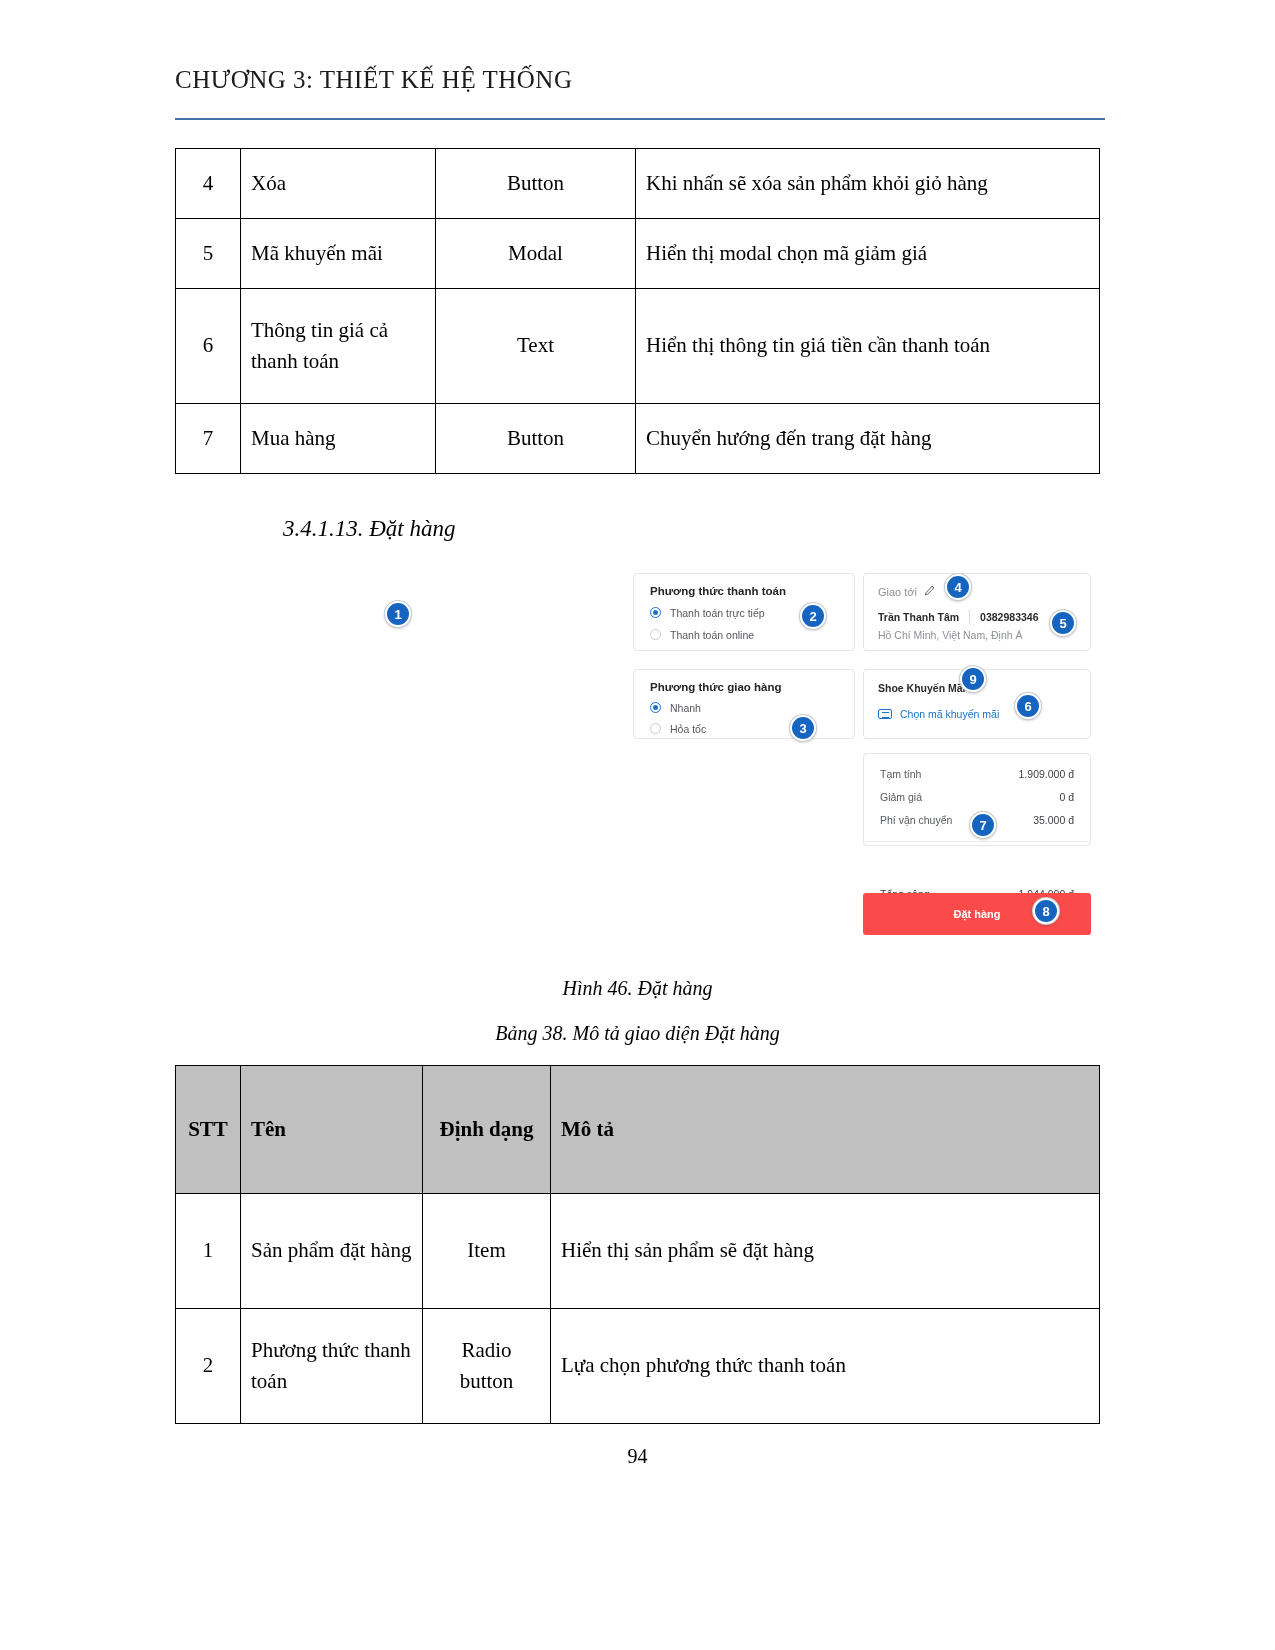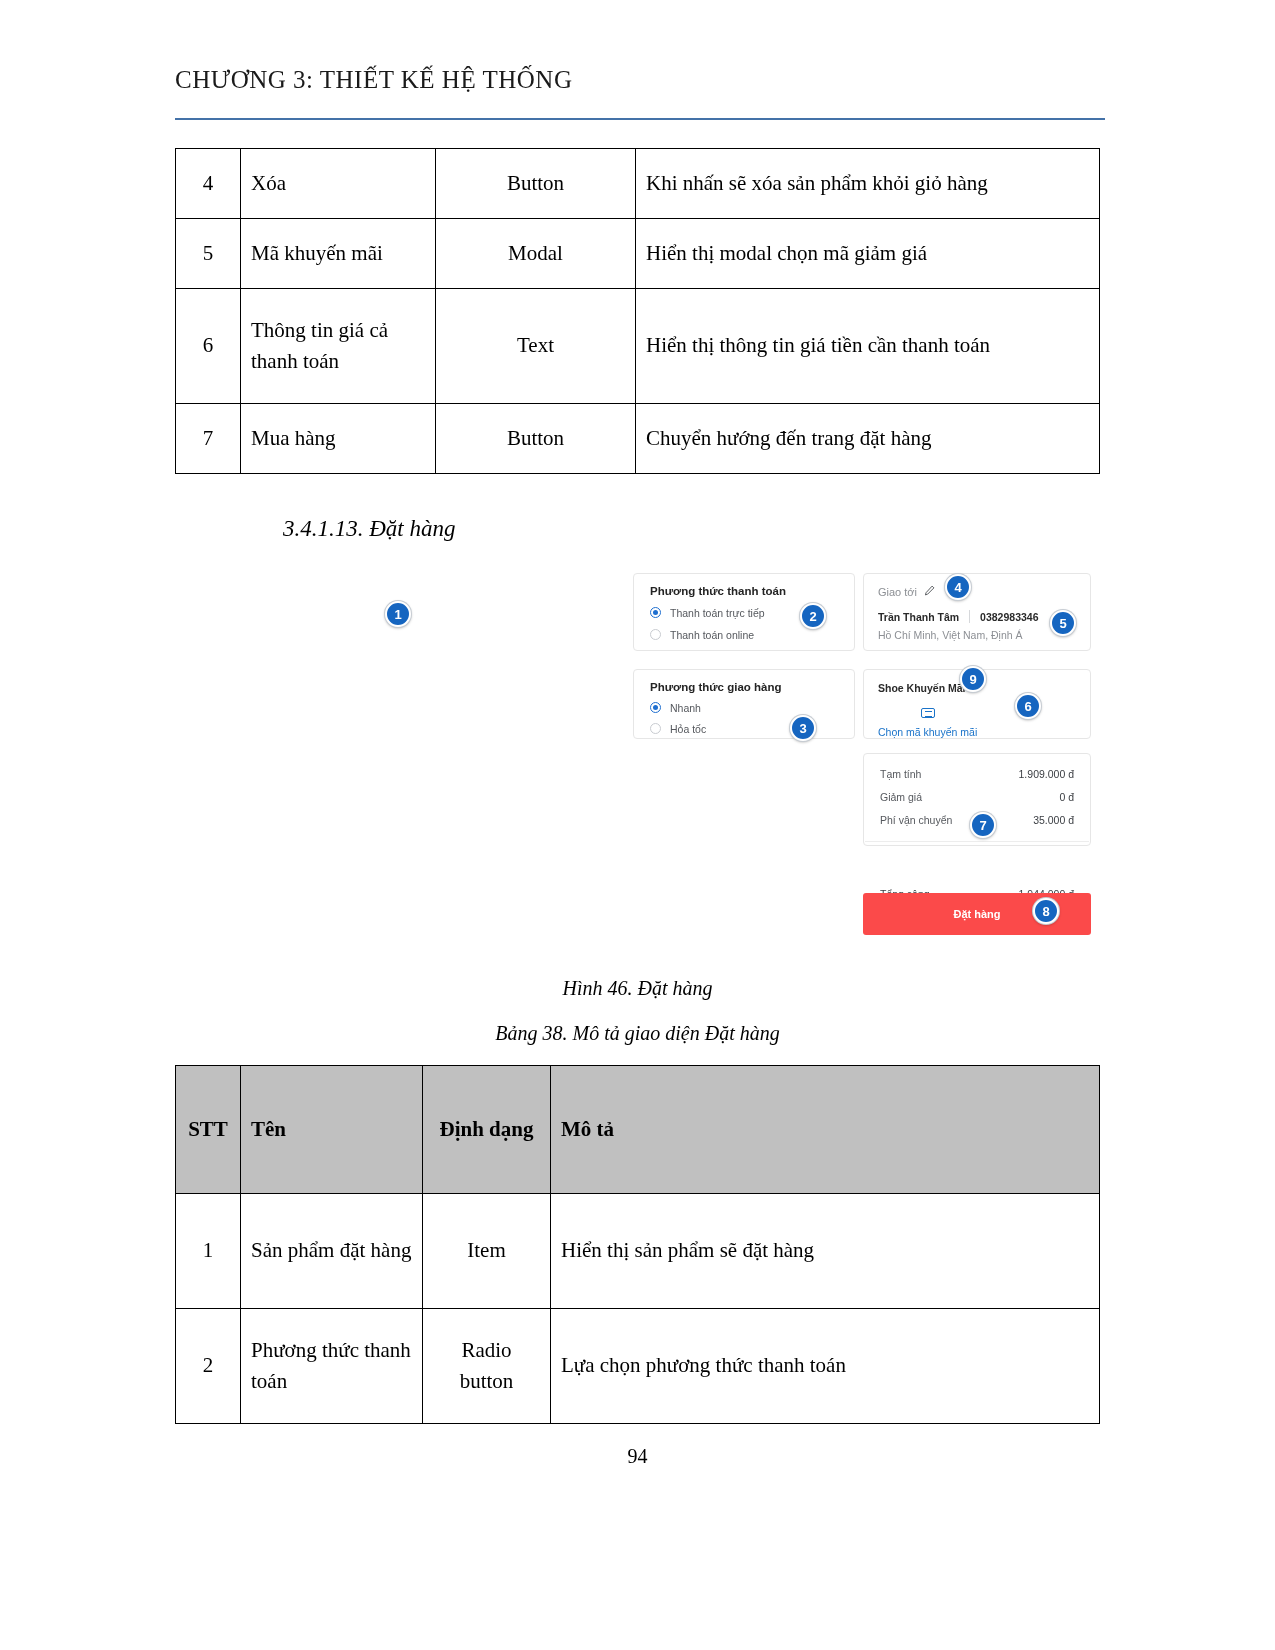--- a/index.html
+++ b/index.html
@@ -125,21 +125,21 @@
 
   
   #voucher-card { left:688px; top:104px; width:228px; height:70px; }
   #voucher-shop {
     position:absolute; left:14px; top:12px;
     font-size:10.5px; font-weight:bold; color:#2a2a2a;
   }
   #voucher-link {
     position:absolute; left:14px; top:38px;
     display:flex; align-items:center; gap:8px;
-    font-size:10.5px; color:#1a73c9;flex-direction:column;
+    font-size:10.5px; color:#1a73c9;
   }
   .ticket-icon {
     width:14px; height:10px; border:1.4px solid #1a73c9; border-radius:2px;
     position:relative; flex:0 0 auto;
   }
   .ticket-icon::after {
     content:""; position:absolute; left:3px; top:2px; width:7px; height:4px;
     border-top:1.2px solid #1a73c9; border-bottom:1.2px solid #1a73c9;
   }
 

